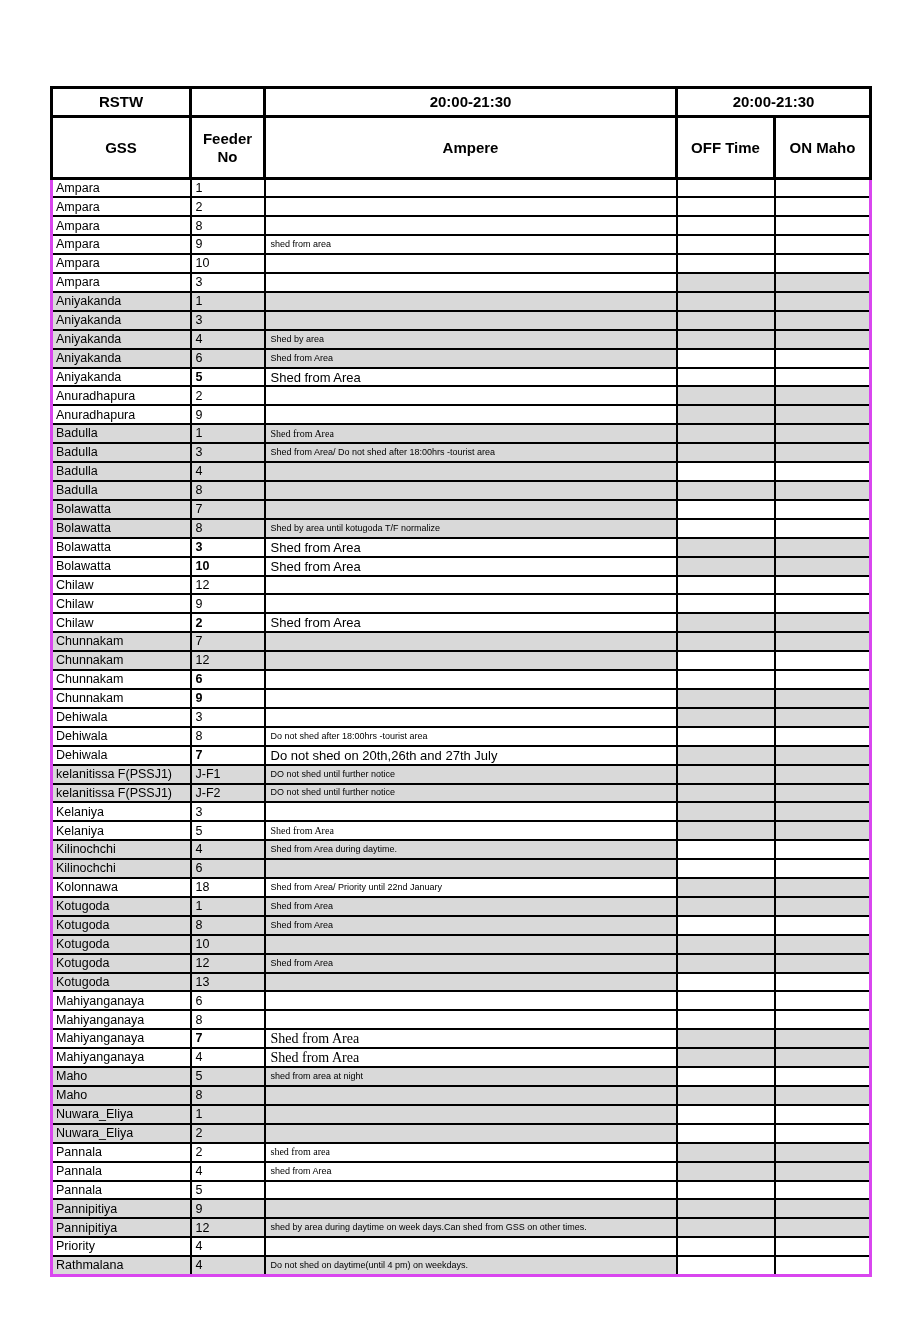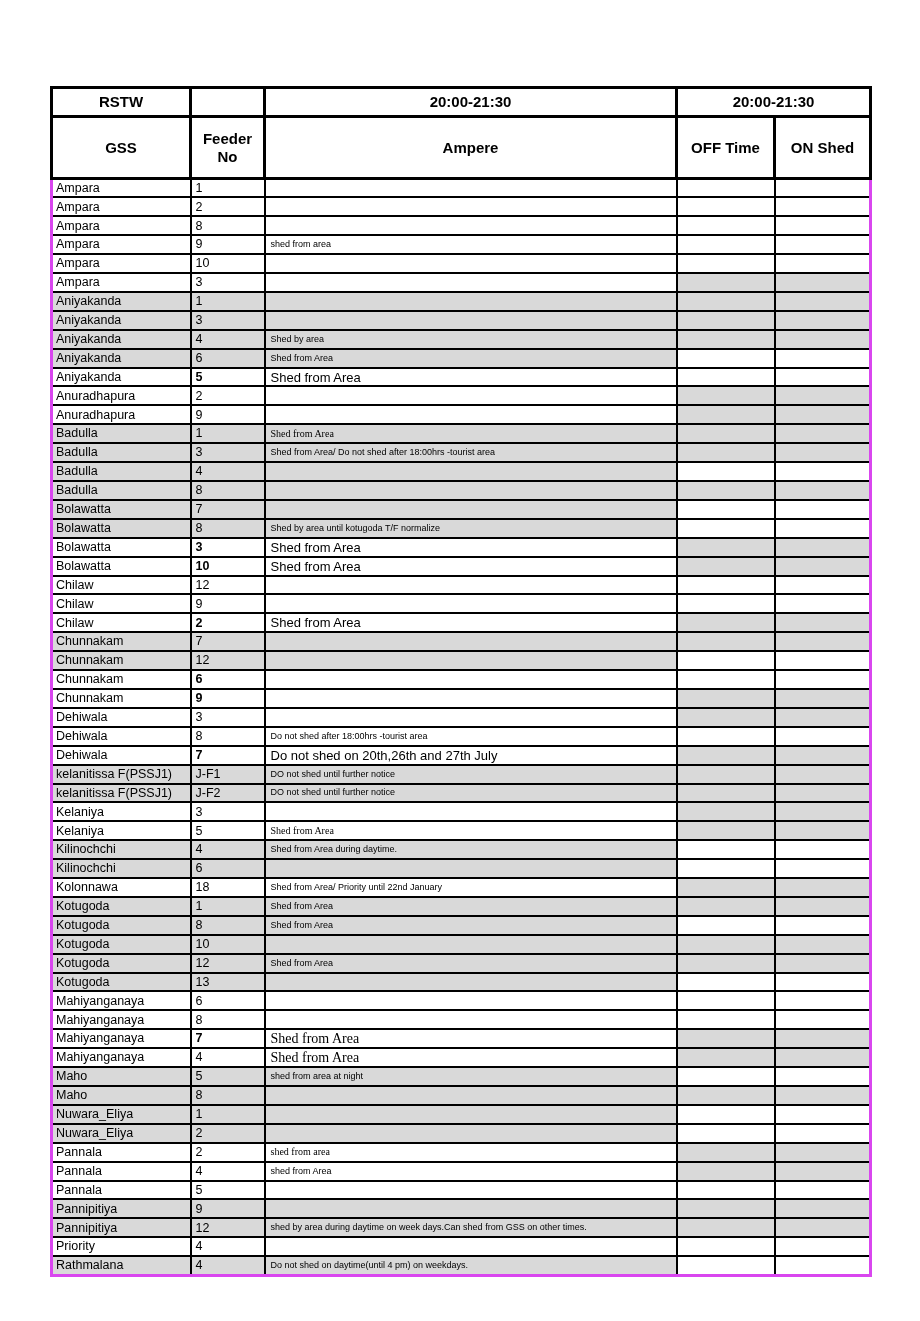--- a/index.html
+++ b/index.html
@@ -54,21 +54,21 @@
       <th>RSTW</th>
       <th></th>
       <th>20:00-21:30</th>
       <th colspan="2">20:00-21:30</th>
     </tr>
     <tr class="hdr2">
       <th>GSS</th>
       <th>Feeder No</th>
       <th>Ampere</th>
       <th>OFF Time</th>
-      <th>ON Shed</th>
+      <th>ON Maho</th>
     </tr>
   </thead>
   <tbody>
       <tr>
         <td class="gss-cell">Ampara</td>
         <td class="feeder-cell">1</td>
         <td class="ampere-cell note-small-sans"></td>
         <td class="off-cell"></td>
         <td class="on-cell"></td>
       </tr>

